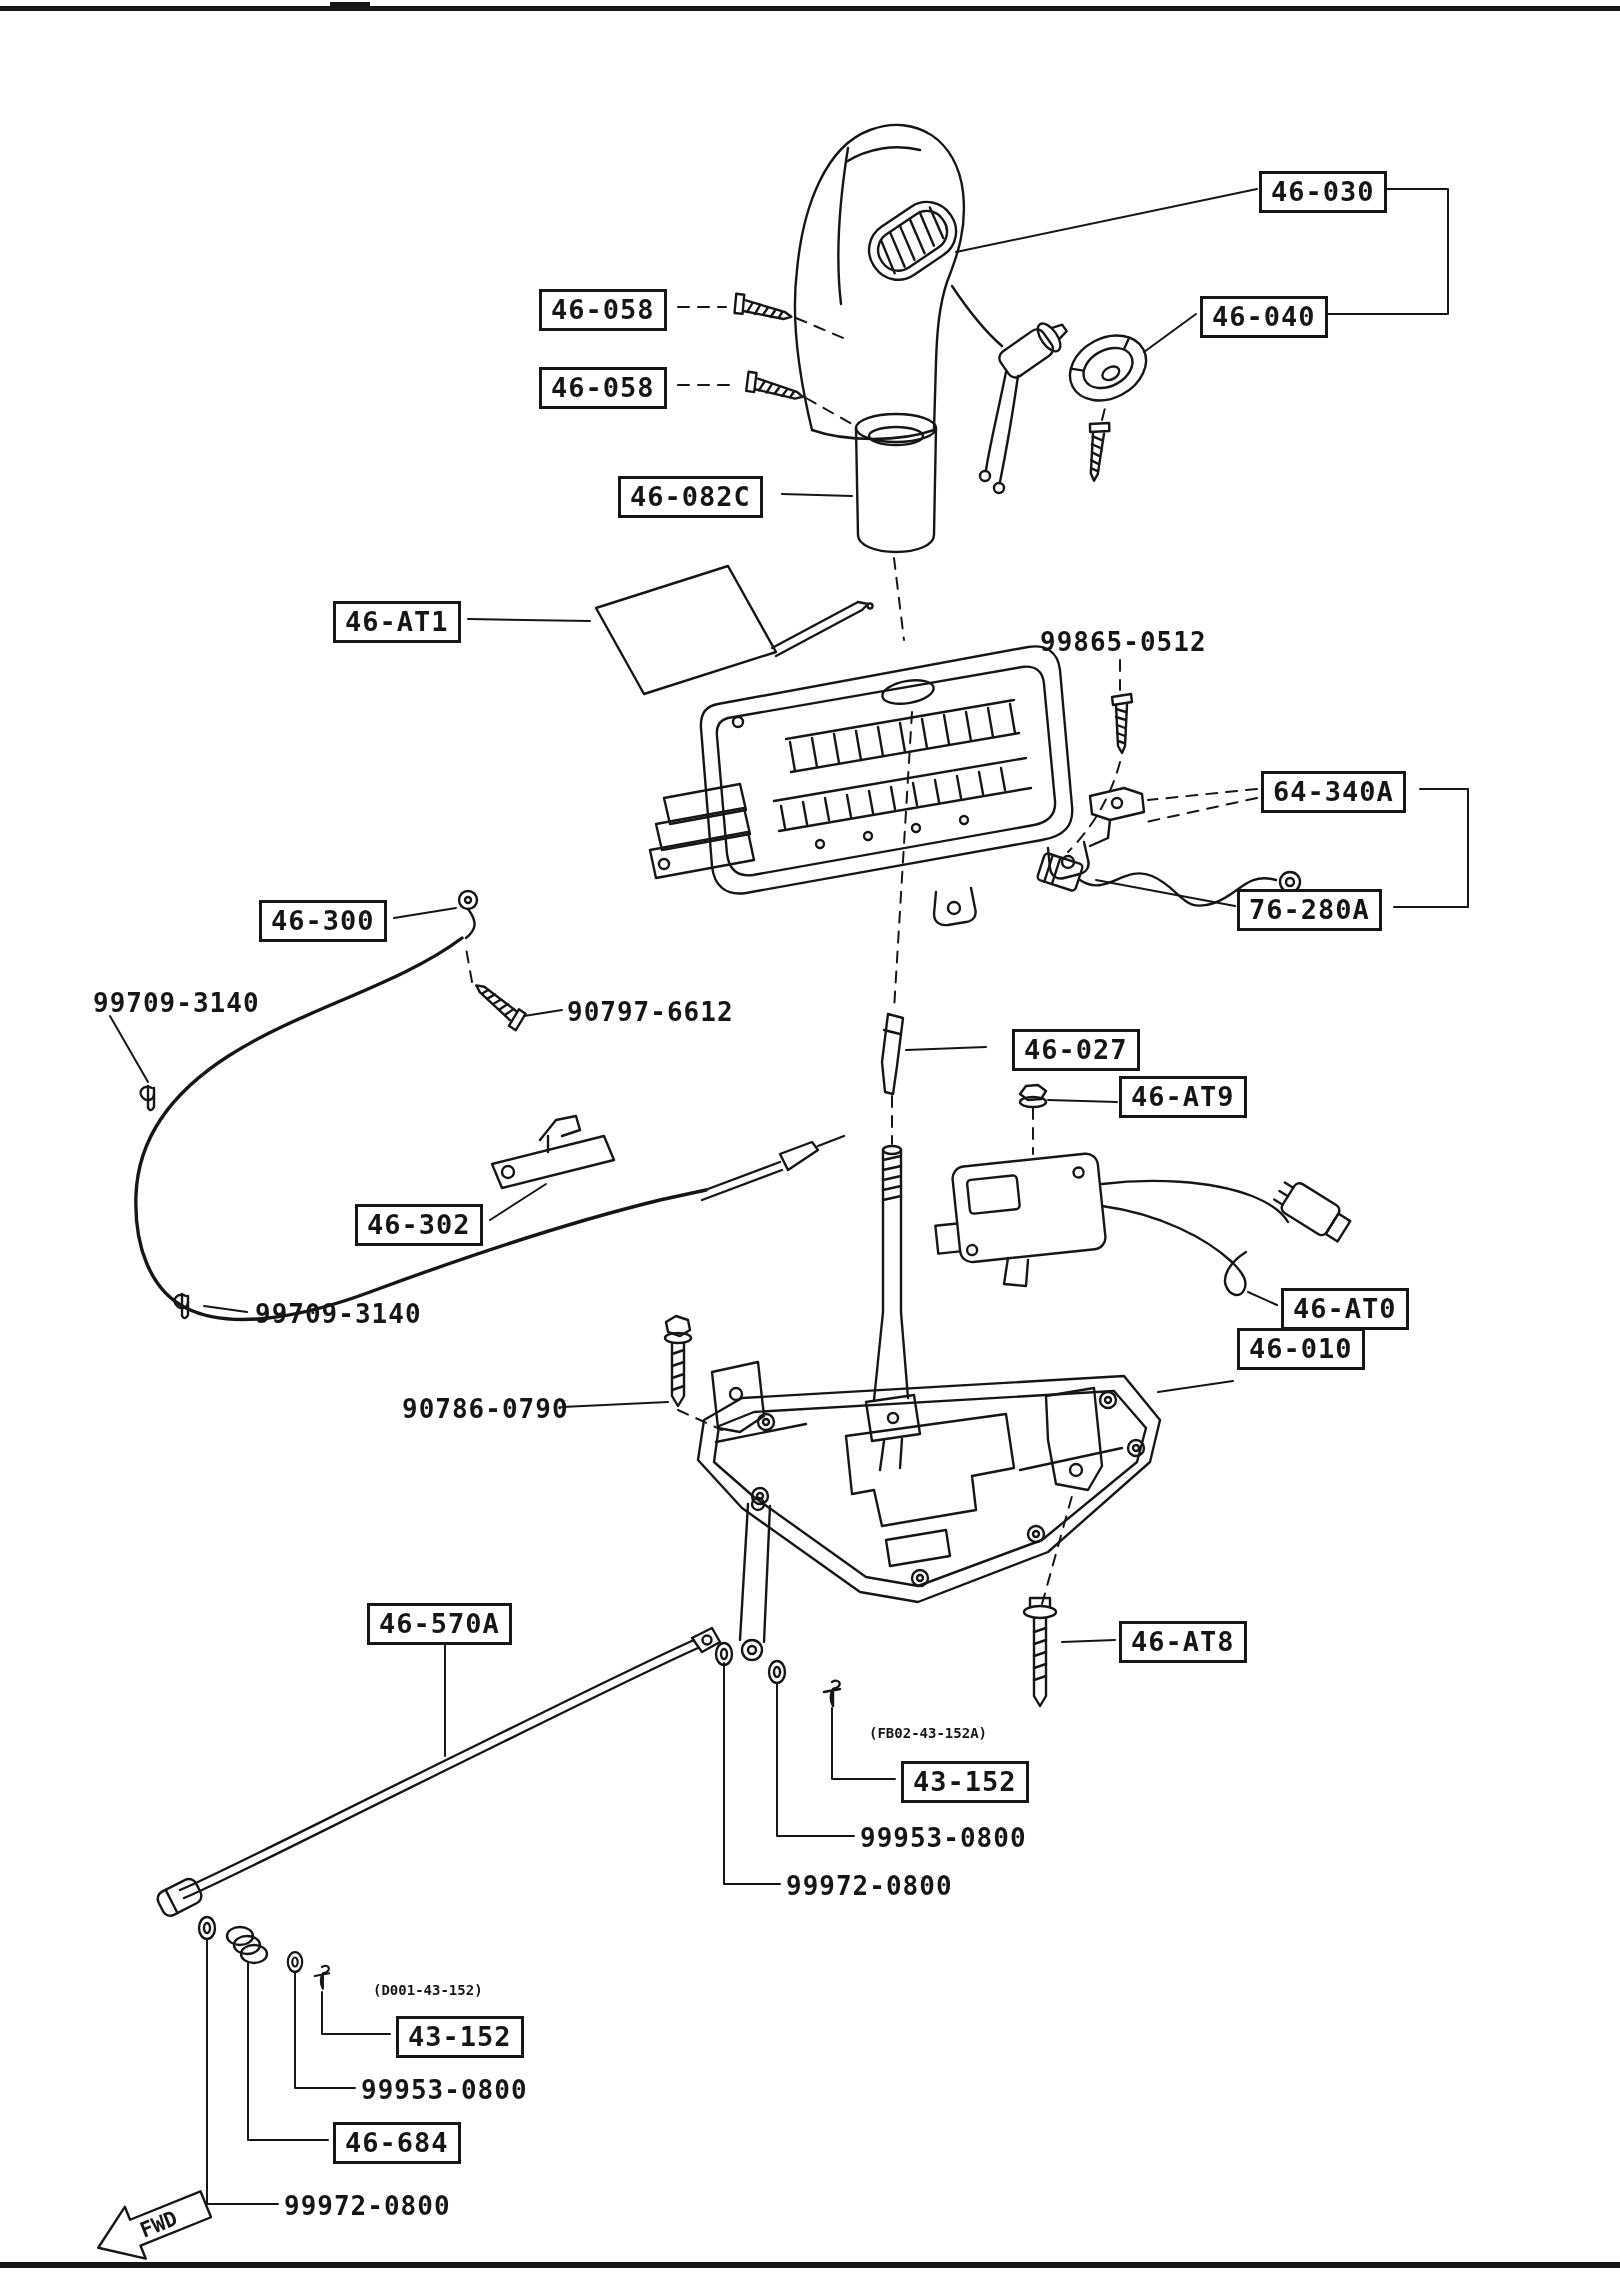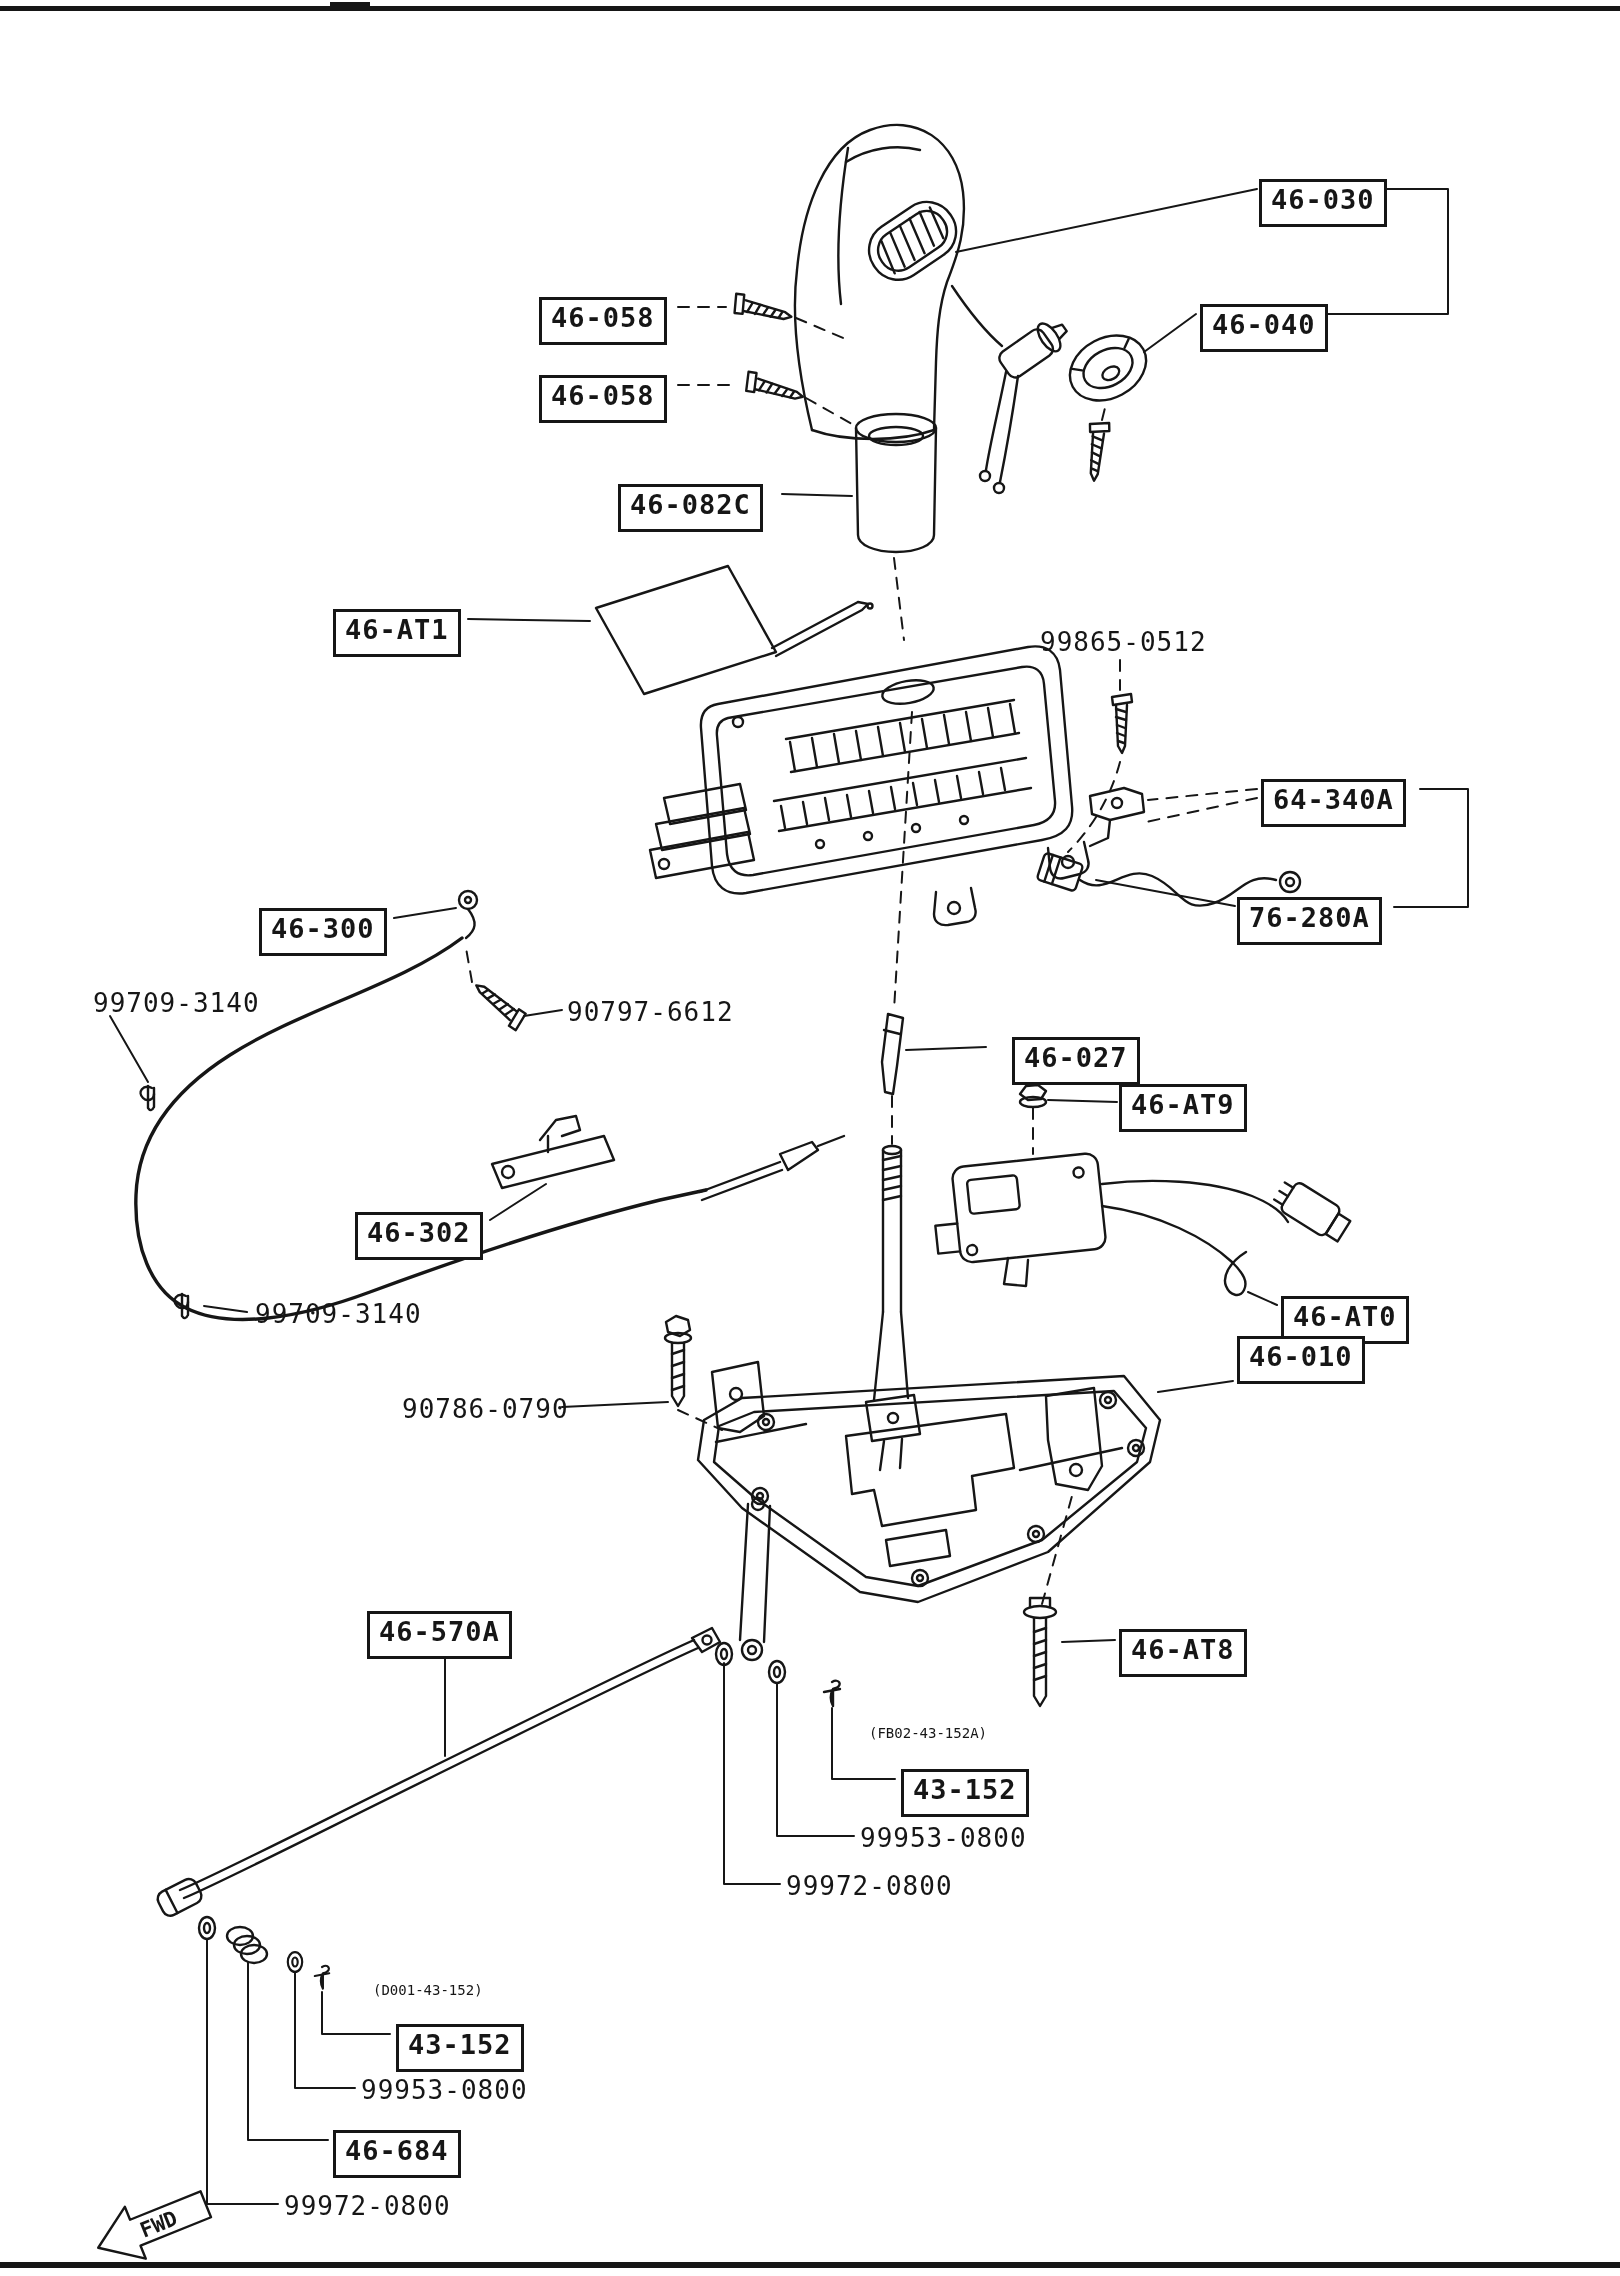--- a/index.html
+++ b/index.html
@@ -9,28 +9,28 @@
     background: #ffffff;
     position: relative;
     font-family: "DejaVu Sans Mono", "Liberation Mono", monospace;
     overflow: hidden;
   }
   #stage { position: absolute; inset: 0; }
   svg.art { position: absolute; left: 0; top: 0; z-index: 1; }
   .part-box {
     position: absolute; z-index: 2;
     border: 3px solid #161616;
-    padding: 2px 9px 9px;
+    padding: 2px 9px 3px;
     font-size: 27px; font-weight: 600;
     color: #161616; background: #ffffff;
-    white-space: nowrap; line-height: 1.15; letter-spacing: 1px; margin-top: 8px;
+    white-space: nowrap; line-height: 1.15; letter-spacing: 1px;
   }
   .part-text {
     position: absolute; z-index: 2;
-    font-size: 26px; font-weight: 400;
+    font-size: 26px; font-weight: 700;
     color: #161616; white-space: nowrap; letter-spacing: 1px;
   }
   .part-text.small { font-size: 14px; letter-spacing: 0; }
   .fwd-text { font-family: "DejaVu Sans Mono", monospace; font-size: 21px; font-weight: 700; fill: #161616; }
 </style>
 </head>
 <body>
 
 <div id="stage">
 

